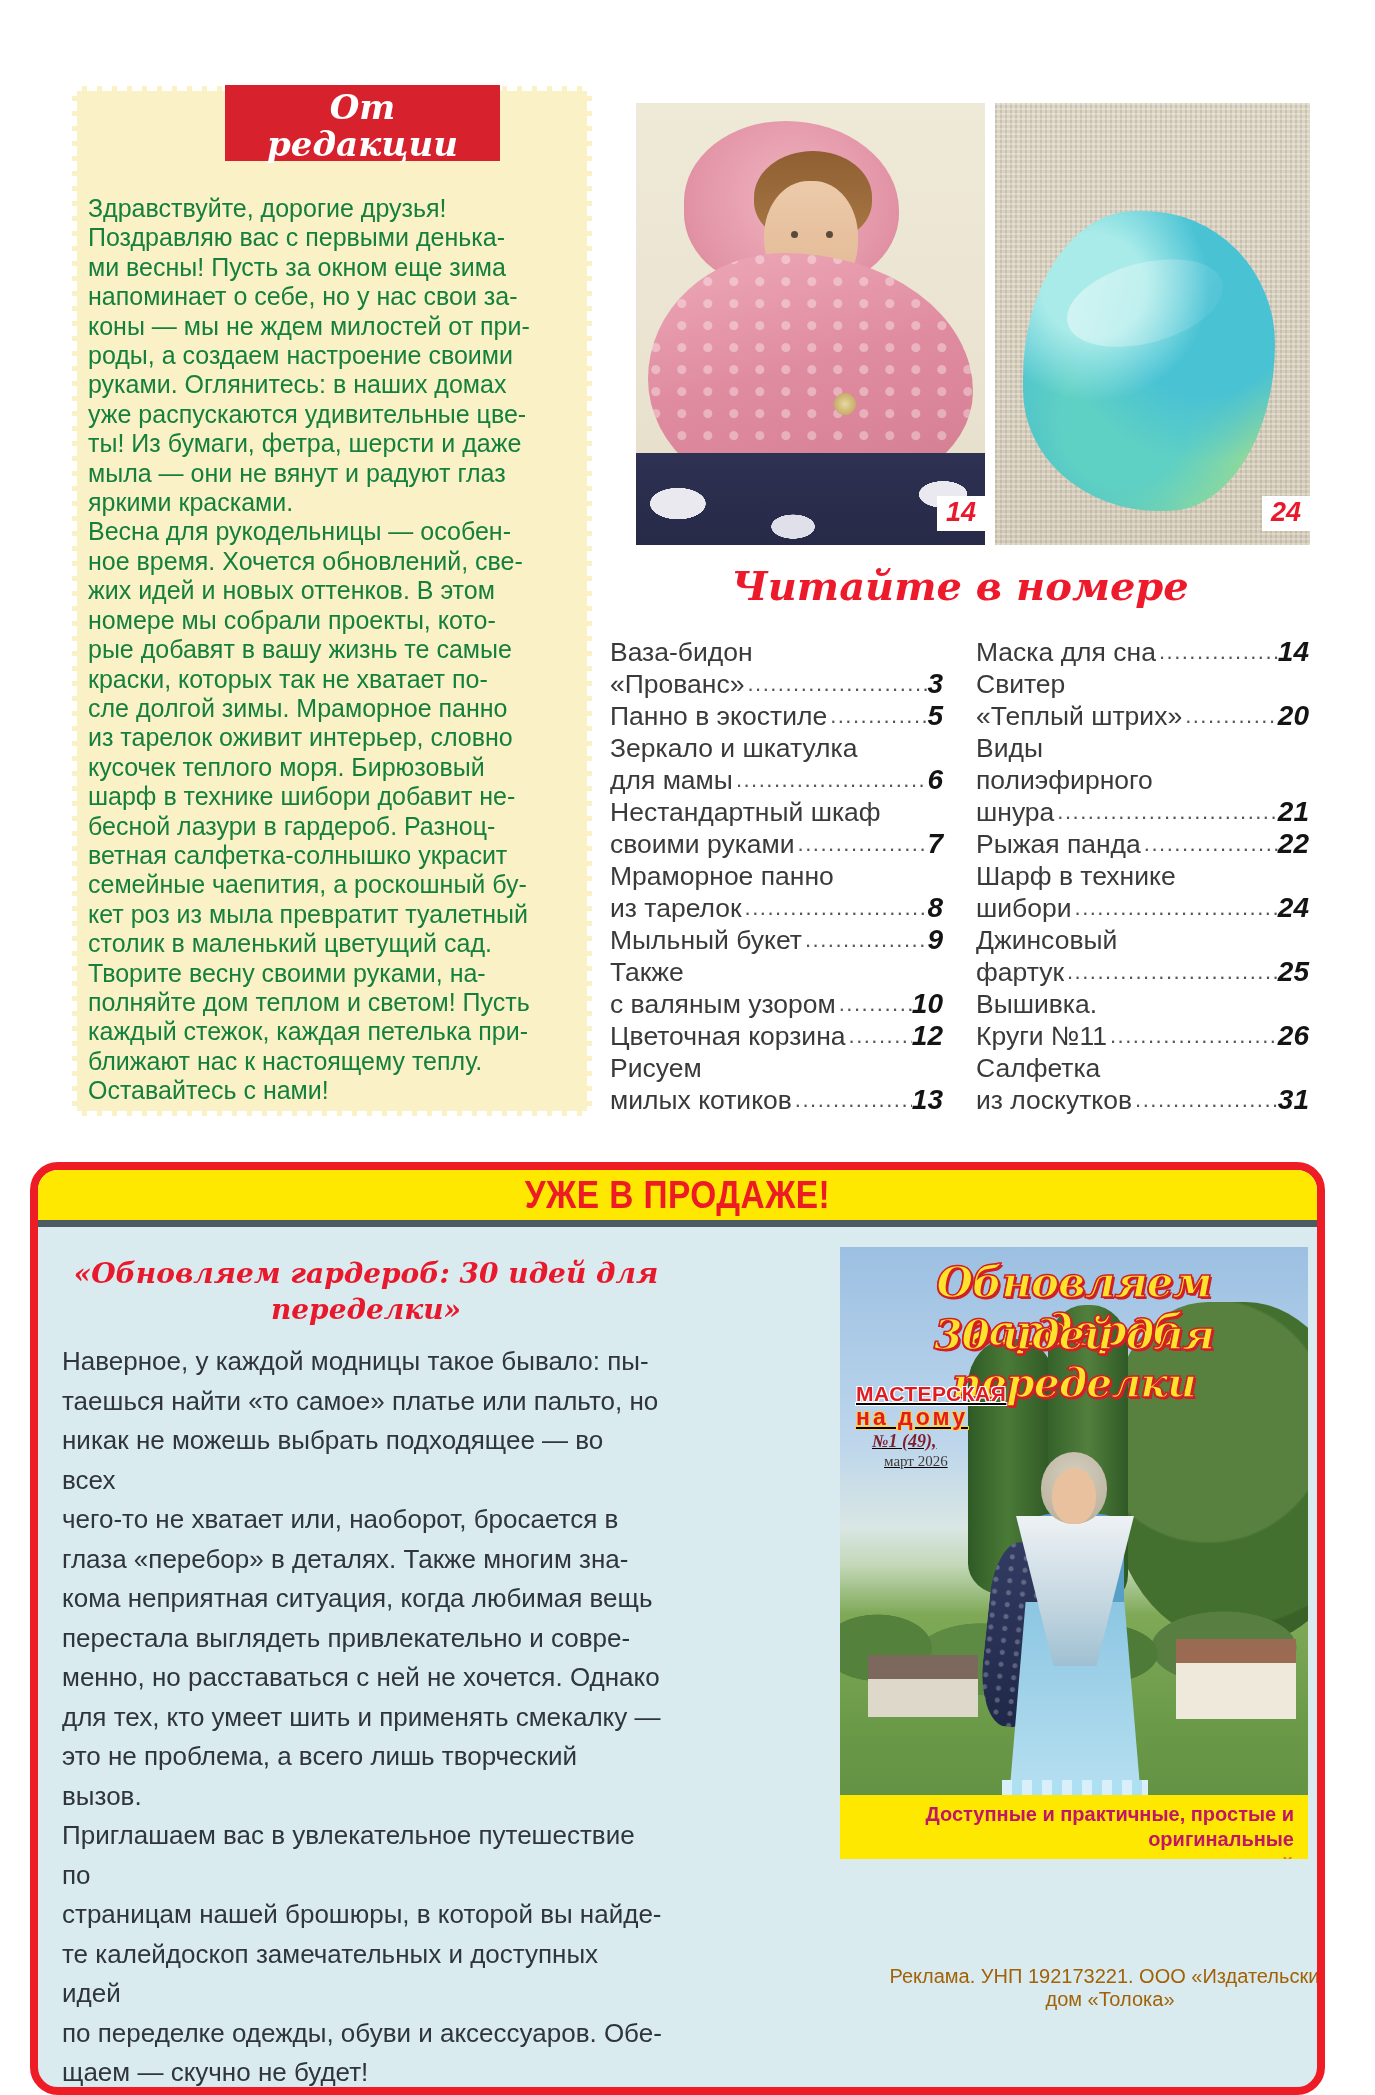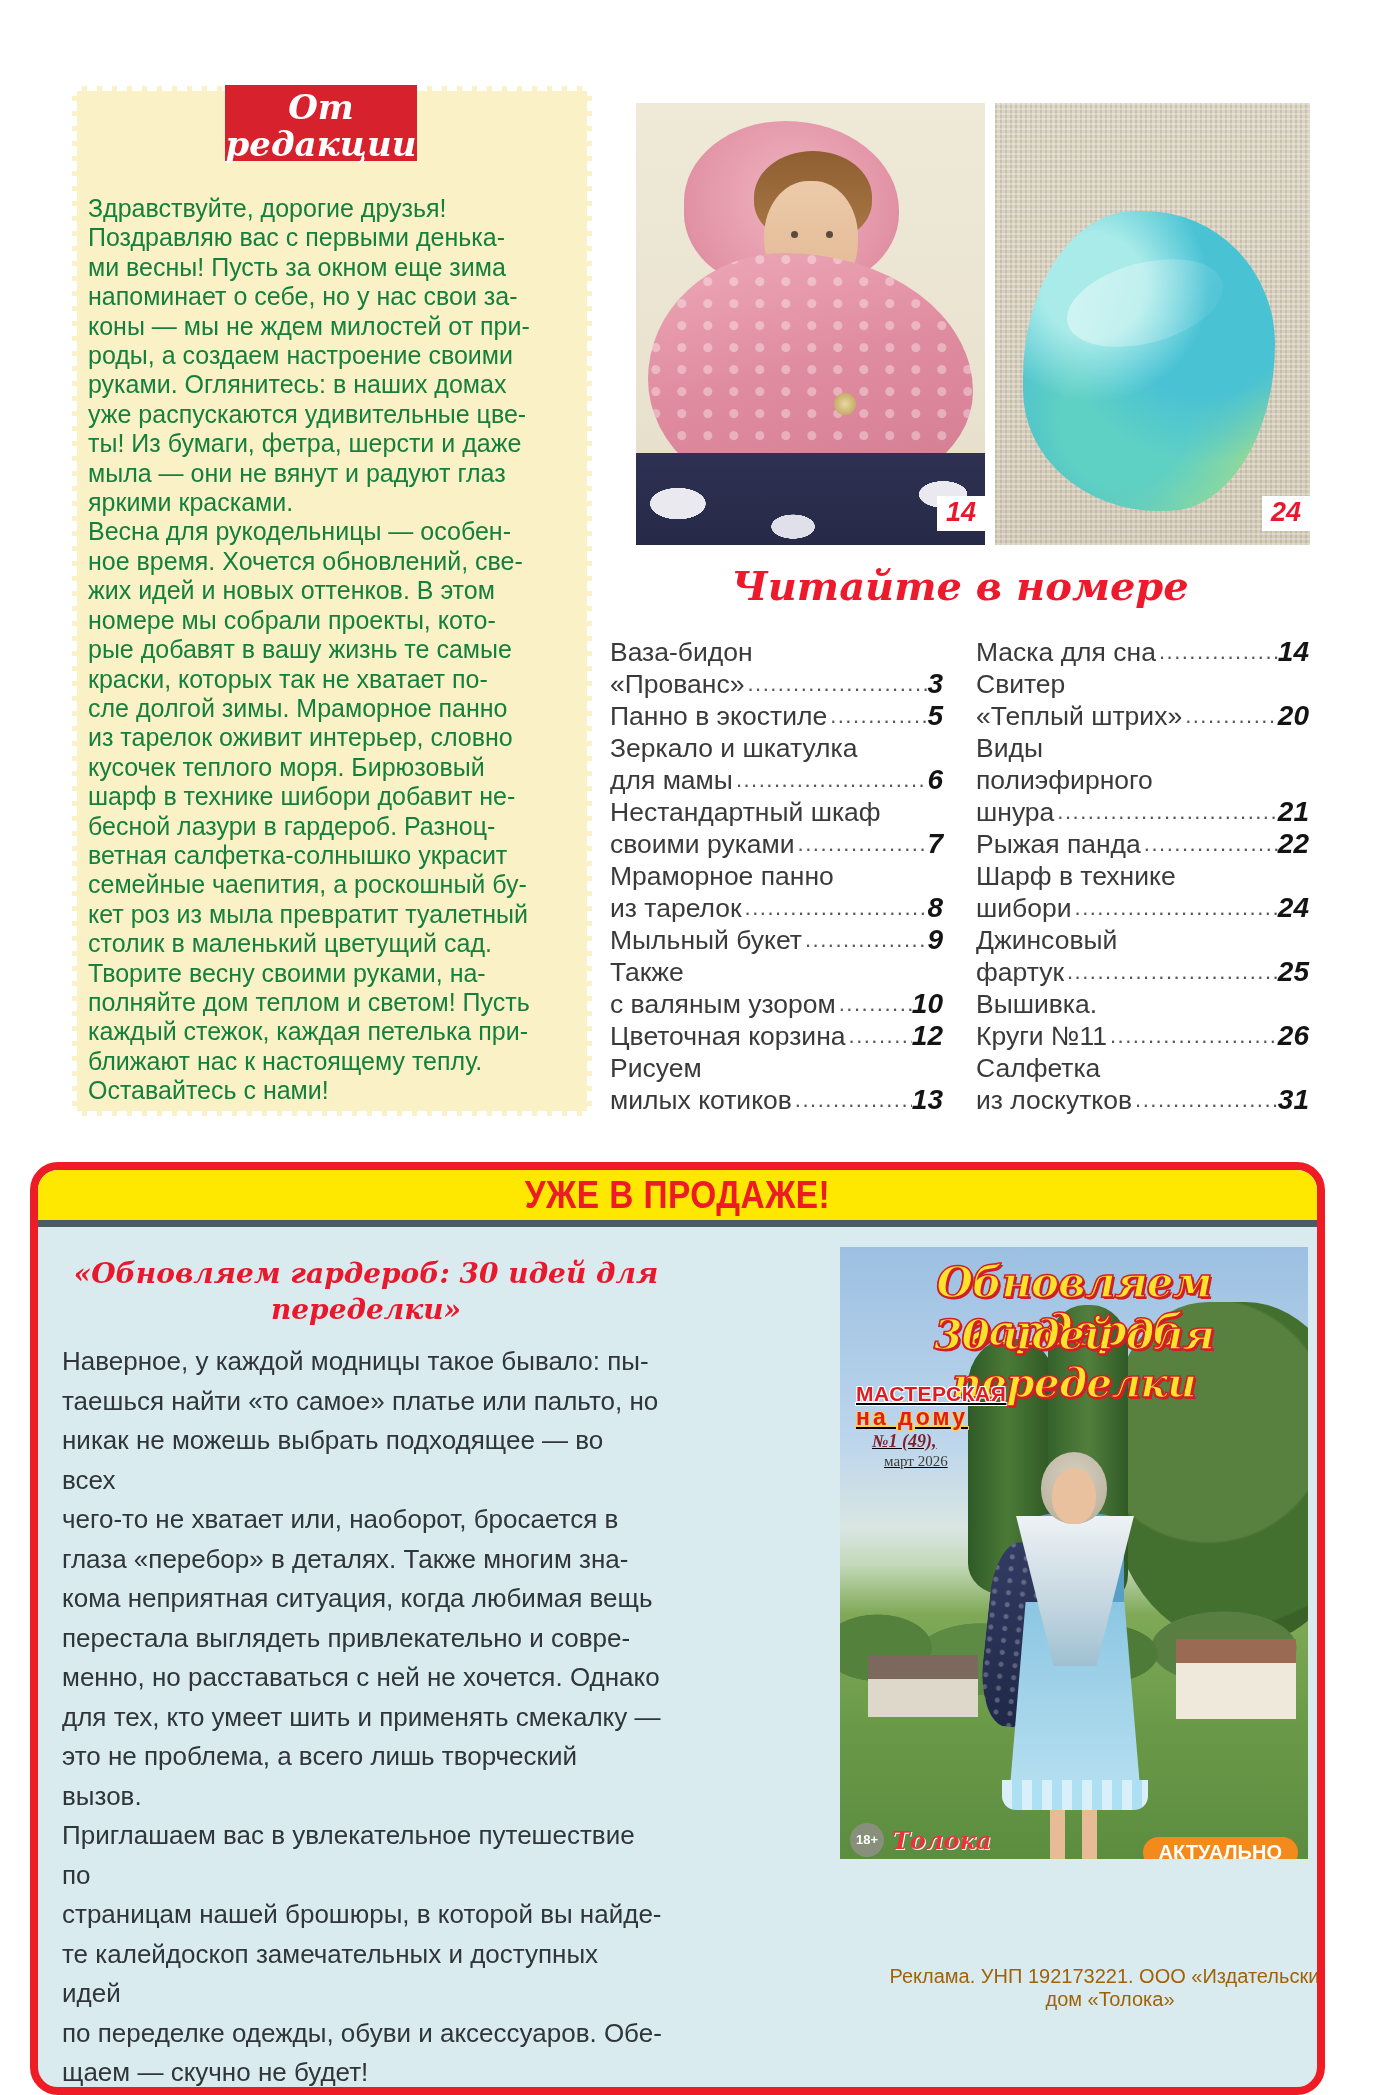--- a/index.html
+++ b/index.html
@@ -4,21 +4,21 @@
 <style>
   * { margin:0; padding:0; box-sizing:border-box; }
   html,body { background:#ffffff; }
   .page { position:relative; width:1375px; height:2095px; background:#fff;
           font-family:"Liberation Sans",sans-serif; overflow:hidden; margin:0 auto; }
   .abs { position:absolute; }
 
   
   .editorial-box { left:72px; top:86px; width:520px; height:1030px;
                    background:#faf1c6; border:5px dashed #ffffff; border-radius:4px; }
-  .editorial-header { left:225px; top:85px; width:192px; height:76px; background:#d7222e;
+  .editorial-header { left:225px; top:85px; width:275px; height:76px; background:#d7222e;
                       color:#fff; text-align:center; font:italic 700 34px/37px "DejaVu Serif",serif;
                       padding-top:4px; }
   .editorial-text { left:88px; top:194px; width:496px; color:#15803d;
                     font-size:25px; line-height:29.4px; white-space:pre-line; }
 
   
   .photo { top:103px; height:442px; overflow:hidden; }
   .photo-1 { left:636px; width:349px;
              background:linear-gradient(180deg,#efe9d8 0%,#e9e2cf 70%,#e2dac6 100%); }
   .photo-2 { left:995px; width:315px;
@@ -424,18 +424,22 @@
         <div class="cv-m1">МАСТЕРСКАЯ</div>
         <div class="cv-m2">на дому</div>
         <div class="cv-m3">№1 (49),</div>
         <div class="cv-m4">март 2026</div>
       </div>
 
       <div class="abs cv-age">18+</div>
       <div class="abs cv-brand">Толока</div>
       <div class="abs cv-badge">АКТУАЛЬНО</div>
 
+      <div class="abs cv-band">
+        <div class="cv-tag1">Доступные и практичные, простые и оригинальные</div>
+        <div class="cv-tag2">идеи от читателей</div>
+      </div>
     </div>
 
     <div class="abs promo-caption">Реклама. УНП 192173221. ООО «Издательский дом «Толока»</div>
   </div>
 
 </div>
 
 </body></html>

